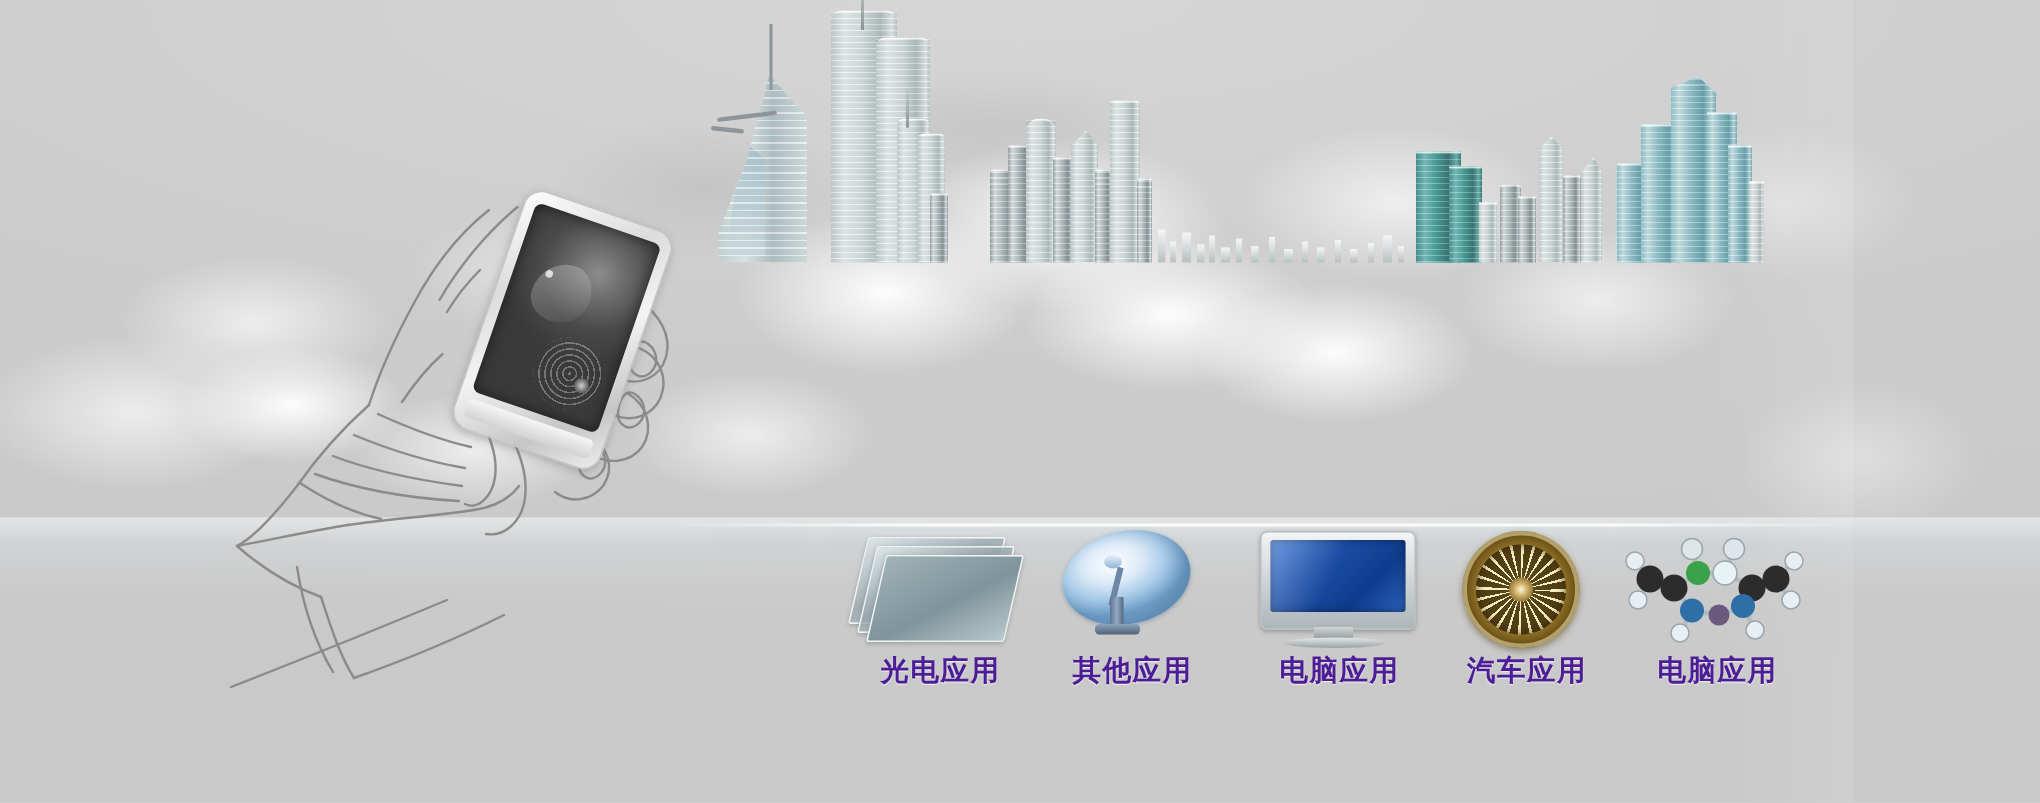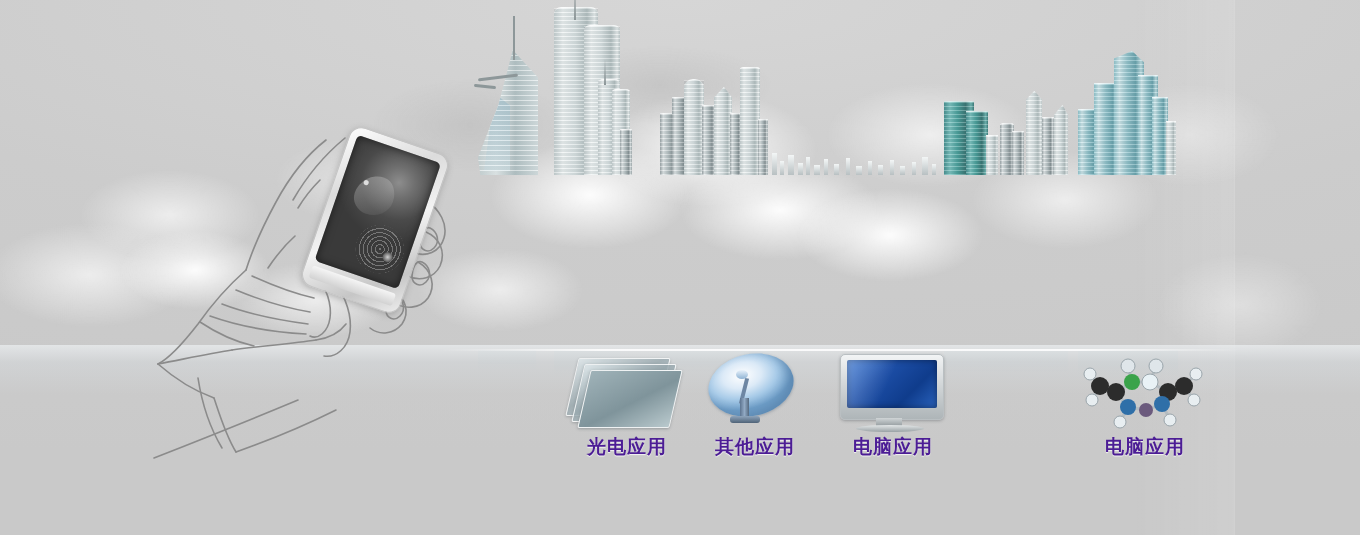--- a/index.html
+++ b/index.html
@@ -348,20 +348,30 @@
           <div class="mon-screen">
               <div class="mon-gloss"></div>
             </div>
         </div>
         <div class="mon-stand"></div>
         <div class="mon-foot"></div>
       </div>
       <div class="icolabel">电脑应用</div>
     </div>
 
+    <div class="icocell" style="left:943px;">
+      <div class="icoart">
+        <div class="wheel">
+          <div class="wheel-spokes"></div>
+          <div class="wheel-hub"></div>
+          <div class="wheel-rim"></div>
+        </div>
+      </div>
+      <div class="icolabel">汽车应用</div>
+    </div>
 
     <div class="icocell" style="left:1070px;">
       <div class="icoart">
         <svg viewBox="0 0 150 78" width="150" height="78">
           <g stroke="#b4bcc1" stroke-width="3" stroke-linecap="round">
             <line x1="46" y1="40" x2="62" y2="30"></line>
             <line x1="62" y1="30" x2="80" y2="30"></line>
             <line x1="80" y1="30" x2="98" y2="40"></line>
             <line x1="46" y1="40" x2="58" y2="55"></line>
             <line x1="58" y1="55" x2="76" y2="58"></line>

